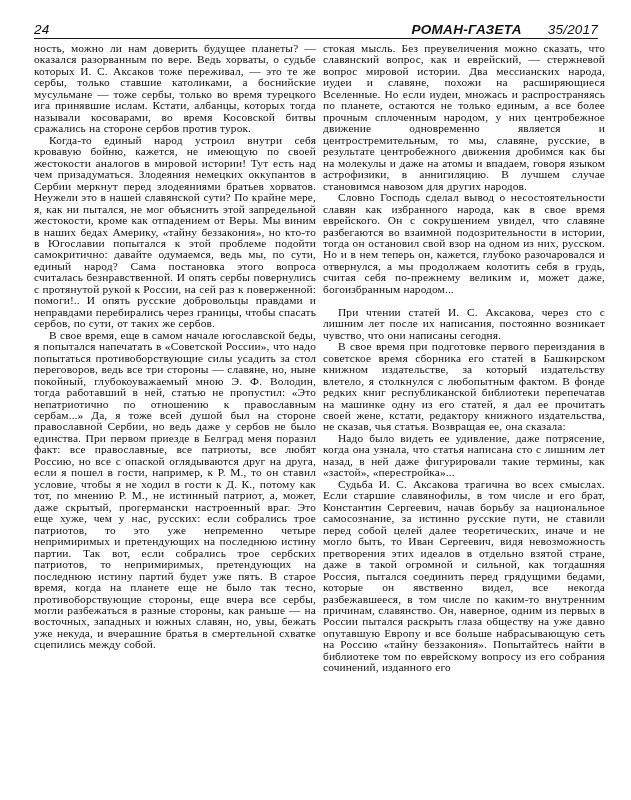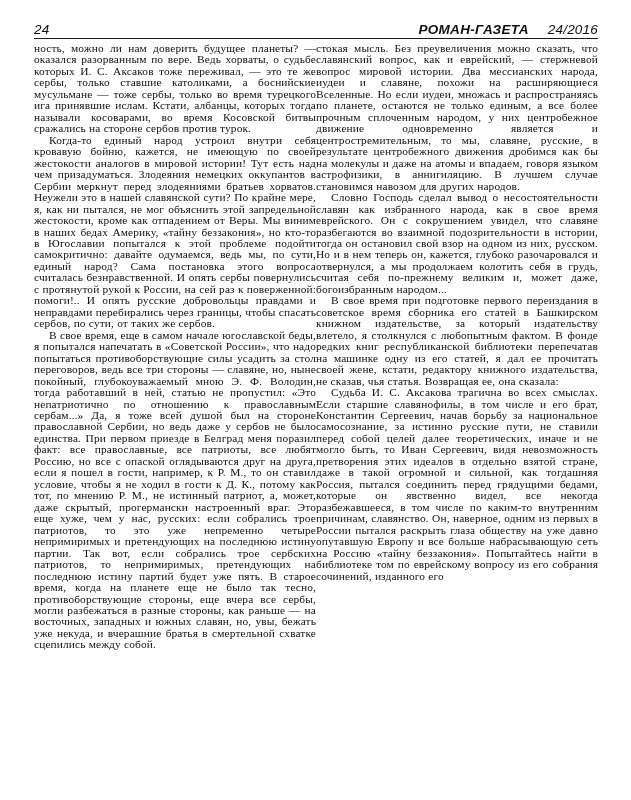--- a/index.html
+++ b/index.html
@@ -41,21 +41,21 @@
     font-family: "Liberation Sans", "DejaVu Sans", sans-serif;
     font-style: italic;
     font-size: 13.5px;
     letter-spacing: 0.2px;
     color: #111111;
     line-height: 1;
   }
   .rh-right {
     display: flex;
     align-items: baseline;
-    gap: 19px;
+    gap: 26px;
     margin-top: 8px;
   }
   .rh-title {
     font-family: "Liberation Sans", "DejaVu Sans", sans-serif;
     font-weight: bold;
     font-style: italic;
     font-size: 13.5px;
     letter-spacing: 0.3px;
     color: #111111;
     line-height: 1;
@@ -70,20 +70,21 @@
   }
 
   
   .columns {
     position: absolute;
     left: 34px;
     right: 33px;
     top: 43px;
     bottom: 8px;
     display: flex;
+    gap: 7px;
   }
   .column {
     width: 282px;
     flex: 0 0 282px;
   }
   p.para {
     margin: 0;
     font-size: 11.4px;
     line-height: 11.47px;
     text-align: justify;
@@ -102,33 +103,35 @@
 </style>
 </head>
 <body>
 
 <div class="page">
 
   <div class="running-head">
     <span class="rh-left">24</span>
     <span class="rh-right">
       <span class="rh-title">РОМАН-ГАЗЕТА</span>
-      <span class="rh-issue">24/2016</span>
+      <span class="rh-issue">35/2017</span>
     </span>
   </div>
 
   <div class="columns">
 
     <div class="column" id="col-left">
       <p class="para cont">ность, можно ли нам доверить будущее планеты? — оказался разорванным по вере. Ведь хорваты, о судьбе которых И. С. Аксаков тоже переживал, — это те же сербы, только ставшие католиками, а боснийские мусульмане — тоже сербы, только во время турецкого ига принявшие ислам. Кстати, албанцы, которых тогда называли косоварами, во время Косовской битвы сражались на стороне сербов против турок.</p>
       <p class="para">Когда-то единый народ устроил внутри себя кровавую бойню, кажется, не имеющую по своей жестокости аналогов в мировой истории! Тут есть над чем призадуматься. Злодеяния немецких оккупантов в Сербии меркнут перед злодеяниями братьев хорватов. Неужели это в нашей славянской сути? По крайне мере, я, как ни пытался, не мог объяснить этой запредельной жестокости, кроме как отпадением от Веры. Мы виним в наших бедах Америку, «тайну беззакония», но кто-то в Югославии попытался к этой проблеме подойти самокритично: давайте одумаемся, ведь мы, по сути, единый народ? Сама постановка этого вопроса считалась безнравственной. И опять сербы повернулись с протянутой рукой к России, на сей раз к поверженной: помоги!.. И опять русские добровольцы правдами и неправдами перебирались через границы, чтобы спасать сербов, по сути, от таких же сербов.</p>
       <p class="para">В свое время, еще в самом начале югославской беды, я попытался напечатать в «Советской России», что надо попытаться противоборствующие силы усадить за стол переговоров, ведь все три стороны — славяне, но, ныне покойный, глубокоуважаемый мною Э. Ф. Володин, тогда работавший в ней, статью не пропустил: «Это непатриотично по отношению к православным сербам...» Да, я тоже всей душой был на стороне православной Сербии, но ведь даже у сербов не было единства. При первом приезде в Белград меня поразил факт: все православные, все патриоты, все любят Россию, но все с опаской оглядываются друг на друга, если я пошел в гости, например, к Р. М., то он ставил условие, чтобы я не ходил в гости к Д. К., потому как тот, по мнению Р. М., не истинный патриот, а, может, даже скрытый, прогермански настроенный враг. Это еще хуже, чем у нас, русских: если собрались трое патриотов, то это уже непременно четыре непримиримых и претендующих на последнюю истину партии. Так вот, если собрались трое сербских патриотов, то непримиримых, претендующих на последнюю истину партий будет уже пять. В старое время, когда на планете еще не было так тесно, противоборствующие стороны, еще вчера все сербы, могли разбежаться в разные стороны, как раньше — на восточных, западных и южных славян, но, увы, бежать уже некуда, и вчерашние братья в смертельной схватке сцепились между собой.</p>
     </div>
 
     <div class="column" id="col-right">
       <p class="para cont">стокая мысль. Без преувеличения можно сказать, что славянский вопрос, как и еврейский, — стержневой вопрос мировой истории. Два мессианских народа, иудеи и славяне, похожи на расширяющиеся Вселенные. Но если иудеи, множась и распространяясь по планете, остаются не только единым, а все более прочным сплоченным народом, у них центробежное движение одновременно является и центростремительным, то мы, славяне, русские, в результате центробежного движения дробимся как бы на молекулы и даже на атомы и впадаем, говоря языком астрофизики, в аннигиляцию. В лучшем случае становимся навозом для других народов.</p>
       <p class="para">Словно Господь сделал вывод о несостоятельности славян как избранного народа, как в свое время еврейского. Он с сокрушением увидел, что славяне разбегаются во взаимной подозрительности в истории, тогда он остановил свой взор на одном из них, русском. Но и в нем теперь он, кажется, глубоко разочаровался и отвернулся, а мы продолжаем колотить себя в грудь, считая себя по-прежнему великим и, может даже, богоизбранным народом...</p>
+      <p class="para gap-before">При чтении статей И. С. Аксакова, через сто с лишним лет после их написания, постоянно возникает чувство, что они написаны сегодня.</p>
       <p class="para">В свое время при подготовке первого переиздания в советское время сборника его статей в Башкирском книжном издательстве, за который издательству влетело, я столкнулся с любопытным фактом. В фонде редких книг республиканской библиотеки перепечатав на машинке одну из его статей, я дал ее прочитать своей жене, кстати, редактору книжного издательства, не сказав, чья статья. Возвращая ее, она сказала:</p>
+      <p class="para">Надо было видеть ее удивление, даже потрясение, когда она узнала, что статья написана сто с лишним лет назад, в ней даже фигурировали такие термины, как «застой», «перестройка»...</p>
       <p class="para">Судьба И. С. Аксакова трагична во всех смыслах. Если старшие славянофилы, в том числе и его брат, Константин Сергеевич, начав борьбу за национальное самосознание, за истинно русские пути, не ставили перед собой целей далее теоретических, иначе и не могло быть, то Иван Сергеевич, видя невозможность претворения этих идеалов в отдельно взятой стране, даже в такой огромной и сильной, как тогдашняя Россия, пытался соединить перед грядущими бедами, которые он явственно видел, все некогда разбежавшееся, в том числе по каким-то внутренним причинам, славянство. Он, наверное, одним из первых в России пытался раскрыть глаза обществу на уже давно опутавшую Европу и все больше набрасывающую сеть на Россию «тайну беззакония». Попытайтесь найти в библиотеке том по еврейскому вопросу из его собрания сочинений, изданного его</p>
     </div>
 
   </div>
 </div>
 
 </body></html>

